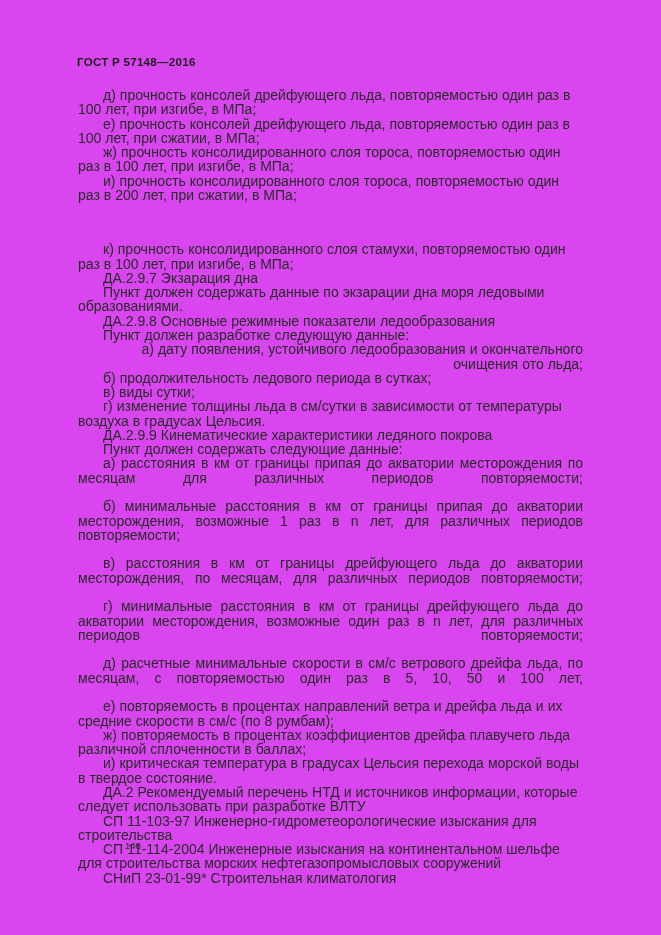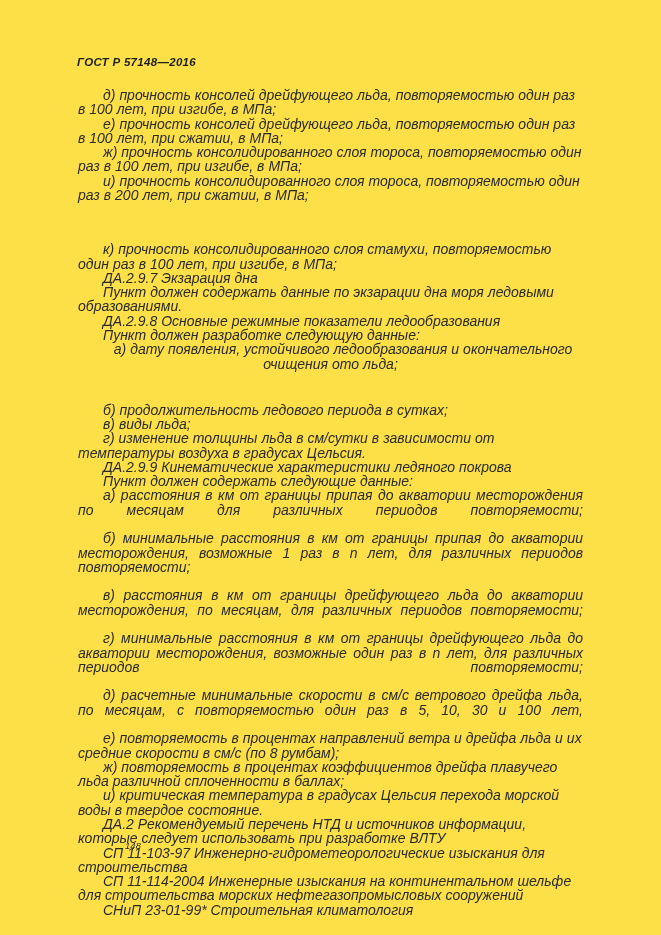--- a/index.html
+++ b/index.html
@@ -13,22 +13,21 @@
     background: #f4f4f4;
     font-family: "Liberation Sans", sans-serif;
     color: #242424;
     position: relative;
     overflow: hidden;
     -webkit-font-smoothing: antialiased;
   }
   .page {
     position: absolute;
     inset: 0;
-    background: #fde047;
-    font-style: italic;
+    background: #d946ef;
   }
   
   .doc-header {
     position: absolute;
     left: 77px;
     top: 56px;
     font-size: 11.5px;
     font-weight: bold;
     letter-spacing: 0.3px;
     color: #1d1d1d;
@@ -81,31 +80,31 @@
   <div class="body-col" id="body-col">
       <p class="para nostretch" style="text-align: left;">д) прочность консолей дрейфующего льда, повторяемостью один раз в 100 лет, при изгибе, в МПа;</p>
       <p class="para nostretch" style="text-align: left;">е) прочность консолей дрейфующего льда, повторяемостью один раз в 100 лет, при сжатии, в МПа;</p>
       <p class="para nostretch" style="text-align: left;">ж) прочность консолидированного слоя тороса, повторяемостью один раз в 100 лет, при изгибе, в МПа;</p>
       <p class="para nostretch" style="text-align: left;">и) прочность консолидированного слоя тороса, повторяемостью один раз в 200 лет, при сжатии, в МПа;</p>
       <p class="para nostretch" style="text-align: left; margin-top: 40px;">к) прочность консолидированного слоя стамухи, повторяемостью один раз в 100 лет, при изгибе, в МПа;</p>
       <p class="para nostretch" style="text-align: left;">ДА.2.9.7  Экзарация дна</p>
       <p class="para nostretch" style="text-align: left;">Пункт должен содержать данные по экзарации дна моря ледовыми образованиями.</p>
       <p class="para nostretch" style="text-align: left;">ДА.2.9.8  Основные режимные показатели ледообразования</p>
       <p class="para nostretch" style="text-align: left;">Пункт должен разработке следующую данные:</p>
-      <p class="para nostretch" style="text-align: center;">а) дату появления, устойчивого ледообразования и окончательного очищения ото льда;</p>
-      <p class="para nostretch" style="text-align: left; margin-top: 32px;">б) продолжительность ледового периода в сутках;</p>
-      <p class="para nostretch" style="text-align: left;">в) виды льда;</p>
+      <p class="para nostretch" style="text-align: right;">а) дату появления, устойчивого ледообразования и окончательного очищения ото льда;</p>
+      <p class="para nostretch" style="text-align: left;">б) продолжительность ледового периода в сутках;</p>
+      <p class="para nostretch" style="text-align: left;">в) виды сутки;</p>
       <p class="para nostretch" style="text-align: left;">г) изменение толщины льда в см/сутки в зависимости от температуры воздуха в градусах Цельсия.</p>
       <p class="para nostretch" style="text-align: left;">ДА.2.9.9  Кинематические характеристики ледяного покрова</p>
       <p class="para nostretch" style="text-align: left;">Пункт должен содержать следующие данные:</p>
       <p class="para">а) расстояния в км от границы припая до акватории месторождения по месяцам для различных периодов повторяемости;</p>
       <p class="para">б) минимальные расстояния в км от границы припая до акватории месторождения, возможные 1 раз в n лет, для различных периодов повторяемости;</p>
       <p class="para">в) расстояния в км от границы дрейфующего льда до акватории месторождения, по месяцам, для различных периодов повторяемости;</p>
       <p class="para">г) минимальные расстояния в км от границы дрейфующего льда до акватории месторождения, возможные один раз в n лет, для различных периодов повторяемости;</p>
-      <p class="para">д) расчетные минимальные скорости в см/с ветрового дрейфа льда, по месяцам, с повторяемостью один раз в 5, 10, 30 и 100 лет,</p>
+      <p class="para">д) расчетные минимальные скорости в см/с ветрового дрейфа льда, по месяцам, с повторяемостью один раз в 5, 10, 50 и 100 лет,</p>
       <p class="para nostretch" style="text-align: left;">е) повторяемость в процентах направлений ветра и дрейфа льда и их средние скорости в см/с (по 8 румбам);</p>
       <p class="para nostretch" style="text-align: left;">ж) повторяемость в процентах коэффициентов дрейфа плавучего льда различной сплоченности в баллах;</p>
       <p class="para nostretch" style="text-align: left;">и) критическая температура в градусах Цельсия перехода морской воды в твердое состояние.</p>
       <p class="para nostretch" style="text-align: left;">ДА.2  Рекомендуемый перечень НТД и источников информации, которые следует использовать при разработке ВЛТУ</p>
       <p class="para nostretch" style="text-align: left;">СП 11-103-97 Инженерно-гидрометеорологические изыскания для строительства</p>
       <p class="para nostretch" style="text-align: left;">СП 11-114-2004 Инженерные изыскания на континентальном шельфе для строительства морских нефтегазопромысловых сооружений</p>
       <p class="para nostretch" style="text-align: left;">СНиП 23-01-99* Строительная климатология</p>
     </div>
 
   <div class="folio">148</div>

